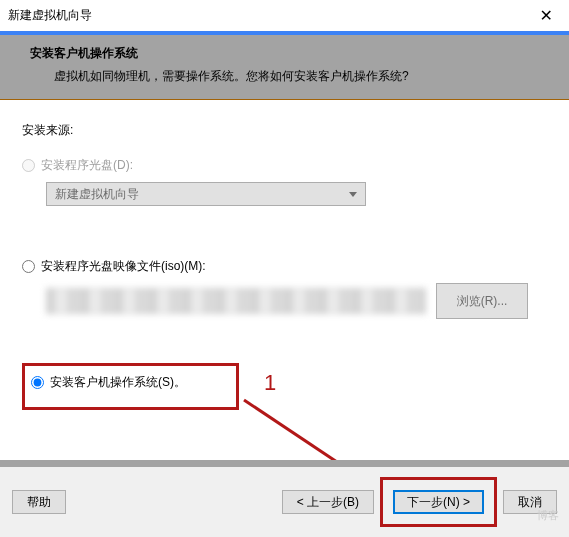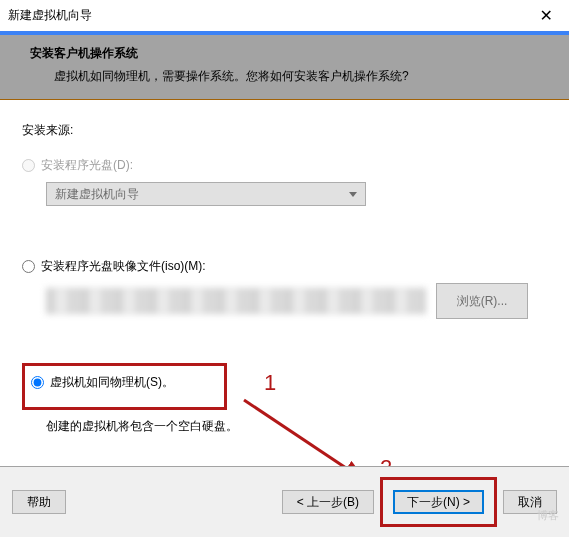--- a/index.html
+++ b/index.html
@@ -18,21 +18,21 @@
     .dropdown { margin: 6px 0 0 24px; width: 320px; height: 24px; background: #e1e1e1; border: 1px solid #adadad; padding: 3px 8px; font-size: 12px; color: #6d6d6d; position: relative; }
     .dropdown::after { content: ""; position: absolute; right: 8px; top: 9px; border-left: 4px solid transparent; border-right: 4px solid transparent; border-top: 5px solid #6d6d6d; }
     .spacer { height: 52px; }
     .iso-path-row { display: flex; align-items: center; margin: 8px 0 0 24px; gap: 10px; }
     .iso-path { width: 380px; height: 26px; background: #f0f0f0; border: 1px solid #d0d0d0; filter: blur(3px); position: relative; overflow: hidden; }
     .iso-path-inner { position:absolute; inset:0; background: repeating-linear-gradient(90deg,#c8c8c8 0 8px,#e8e8e8 8px 20px,#d0d0d0 20px 34px); opacity:0.7;}
     .browse-btn { width: 92px; height: 36px; background: #e1e1e1; border: 1px solid #adadad; color: #6d6d6d; font-size: 12px; }
     .spacer2 { height: 44px; }
     .selected-group { border: 3px solid #b21818; padding: 8px 50px 8px 6px; display: inline-block; }
     .hint-text { font-size: 12px; color: #000; margin: 8px 0 0 24px; }
-    .footer { position: absolute; bottom: 0; left: 0; right: 0; border-top: 1px solid #a3a3a3; padding: 10px 12px; display: flex; align-items: center; background: #f0f0f0; }
+    .footer { position: absolute; bottom: 0; left: 0; right: 0; border-top: 7px solid #a3a3a3; padding: 10px 12px; display: flex; align-items: center; background: #f0f0f0; }
     .footer-btn { height: 24px; padding: 0 14px; background: #e1e1e1; border: 1px solid #adadad; font-size: 12px; font-family: inherit; cursor: default; }
     .footer-spacer { flex: 1; }
     .next-wrap { border: 3px solid #b21818; padding: 10px; margin: 0 6px; }
     .next-btn { height: 24px; padding: 0 12px; background: #e1e1e1; border: 2px solid #0078d7; font-size: 12px; font-family: inherit; }
     .annot { position: absolute; color: #b21818; font-size: 22px; font-weight: normal; pointer-events: none; font-family: "Segoe UI", sans-serif;}
     .annot1 { left: 264px; top: 370px; }
     .annot2 { left: 380px; top: 455px; }
     .arrow-svg { position: absolute; left: 236px; top: 392px; pointer-events: none; }
     .watermark { position:absolute; right:10px; bottom:14px; font-size:11px; color:#ccc; letter-spacing:0px; pointer-events:none;}
   </style>
@@ -71,24 +71,23 @@
         <div class="iso-path-inner"></div>
       </div>
     <button class="browse-btn">浏览(R)...</button>
   </div>
 
   <div class="spacer2"></div>
 
   <div class="selected-group">
     <div class="radio-row">
       <input type="radio" name="src" checked="" style="">
-      <label>虚拟机如同物理机(S)。</label>
+      <label>安装客户机操作系统(S)。</label>
     </div>
   </div>
-  <div class="hint-text">创建的虚拟机将包含一个空白硬盘。</div>
 </div>
 
 <div class="annot annot1">1</div>
 <div class="annot annot2">2</div>
 <svg class="arrow-svg" width="160" height="110">
   <defs>
       <marker id="ah" markerWidth="10" markerHeight="10" refX="7" refY="3" orient="auto">
         <path d="M0,0 L8,3 L0,6 Z" fill="#b21818"></path>
       </marker>
     </defs>

